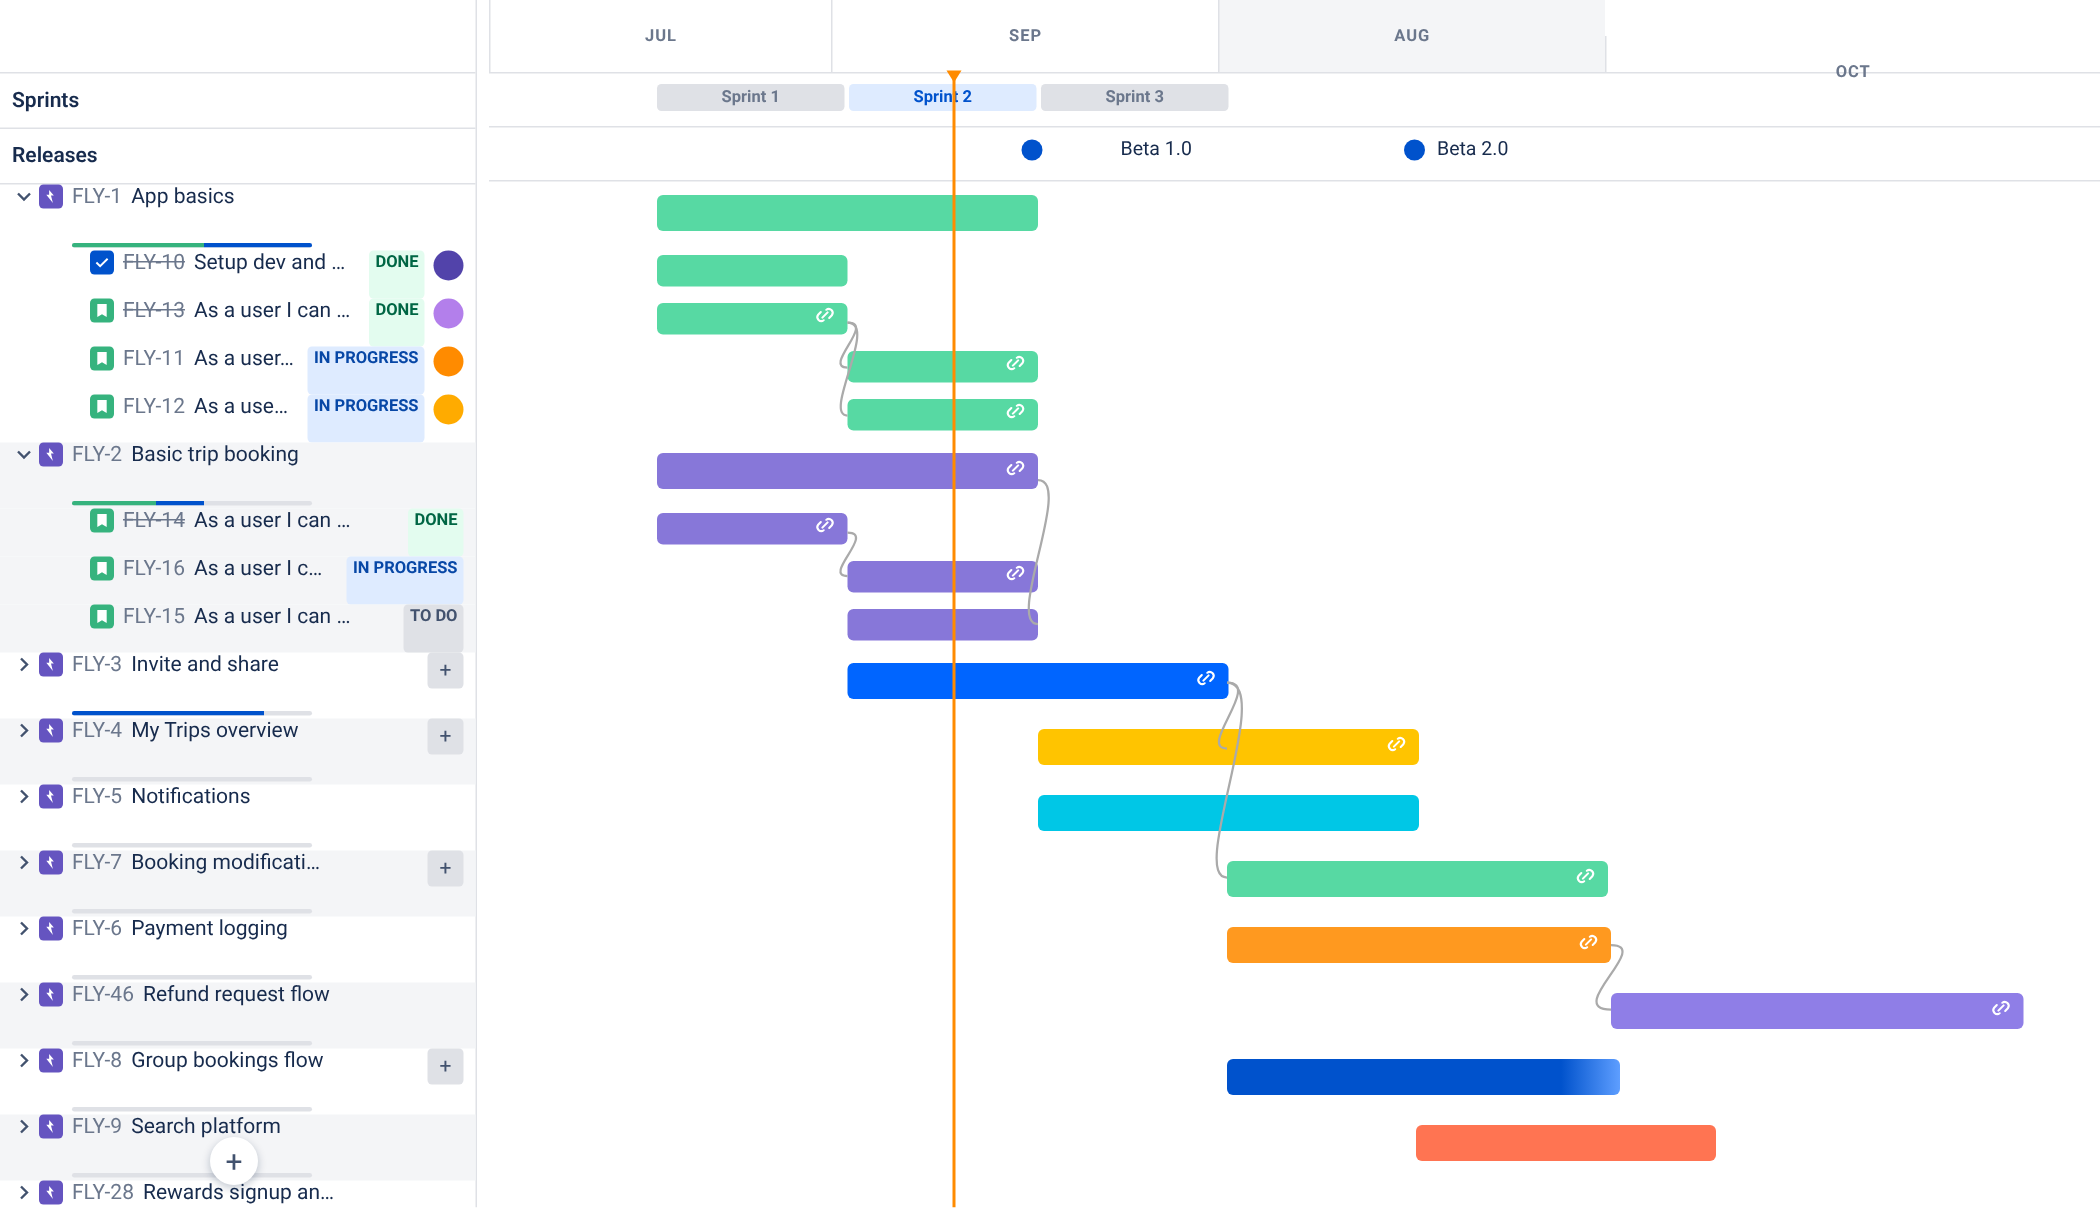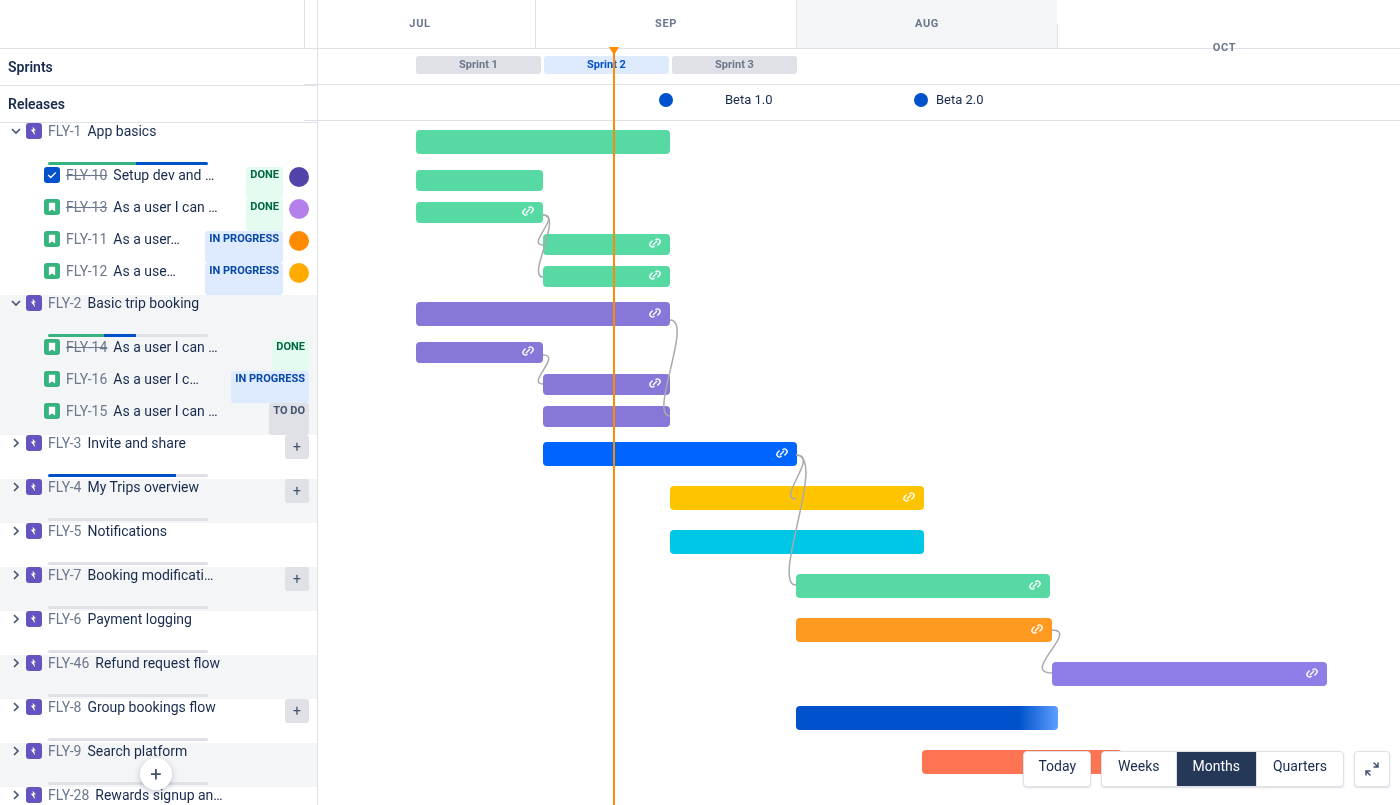--- a/index.html
+++ b/index.html
@@ -1,27 +1,27 @@
 <!DOCTYPE html>
 <html><head>
 <meta charset="utf-8">
 <style>
 html,body{margin:0;padding:0;font-family:-apple-system,BlinkMacSystemFont,"Segoe UI",Roboto,Helvetica,Arial,sans-serif;color:#172b4d;font-size:14px;background:#fff;overflow:hidden}
 .app{position:relative;width:1400px;height:805px;}
-.timeline{position:absolute;left:304px;top:0;right:0;height:805px;border-radius:14px;}
+.timeline{position:absolute;left:326px;top:0;right:0;height:805px;border-radius:14px;}
 .months{height:48px;display:flex;border-bottom:1px solid #dfe1e6;}
 .month{position:relative;text-align:center;line-height:48px;font-size:11px;font-weight:700;letter-spacing:.06em;color:#6b778c;border-left:1px solid #dfe1e6;}
 .month.current{background:#f4f5f7}
 .side{position:absolute;left:0;top:0;width:317px;height:805px;border-right:1px solid #dfe1e6;z-index:20;background:transparent;}
 .hrow{height:48px;border-bottom:1px solid #dfe1e6;}
 .srow{height:36px;border-bottom:1px solid #dfe1e6;display:flex;align-items:center;padding-left:8px;font-size:14px;font-weight:600;}
 .rows{}
 .row{display:flex;padding:0 8px;position:relative;box-sizing:border-box;}
 .row.epic{height:44px;}
-.row.child{height:32px;padding-left:44px;}
+.row.child{height:32px;padding-left:60px;}
 .row.alt{background:#f4f5f7}
 .caret{width:16px;height:16px;display:inline-flex;align-items:center;justify-content:center;color:#42526e;margin-right:2px;flex:0 0 auto}
 .caret svg{width:10px;height:10px}
 .itype{width:16px;height:16px;border-radius:3px;display:inline-flex;align-items:center;justify-content:center;margin-right:6px;flex:0 0 auto}
 .itype.epic{background:#6554c0}
 .itype.story{background:#36b37e}
 .itype.task{background:#0052cc}
 .itype svg{width:10px;height:10px;fill:#fff}
 .key{color:#6b778c;margin-right:6px;white-space:nowrap}
 .key.done{text-decoration:line-through}
@@ -490,26 +490,13 @@
         <div class="bar c-blue-grad" style="left: 492px; width: 262px; top: 586px;"></div>
         <div class="bar c-coral" style="left: 618px; width: 200px; top: 630px;"></div>
       </div>
     <div class="marker" style="left:309px">
         <div class="tri"></div>
       </div>
   </div>
 
   <div class="addfloat">+</div>
 
-  <div class="footer">
-    <div class="today-btn">Today</div>
-    <div class="zoom-seg" id="zoom">
-        <div class="seg">Weeks</div>
-        <div class="seg active">Months</div>
-        <div class="seg">Quarters</div>
-      </div>
-    <div class="collapse-btn">
-      <svg width="16" height="16" viewBox="0 0 16 16">
-          <path d="M10 2L14 6M14 2v4h-4M6 14L2 10M2 14v-4h4" stroke="#42526e" stroke-width="1.5" fill="none" stroke-linecap="round"></path>
-        </svg>
-    </div>
-  </div>
 </div>
 
 </body></html>

